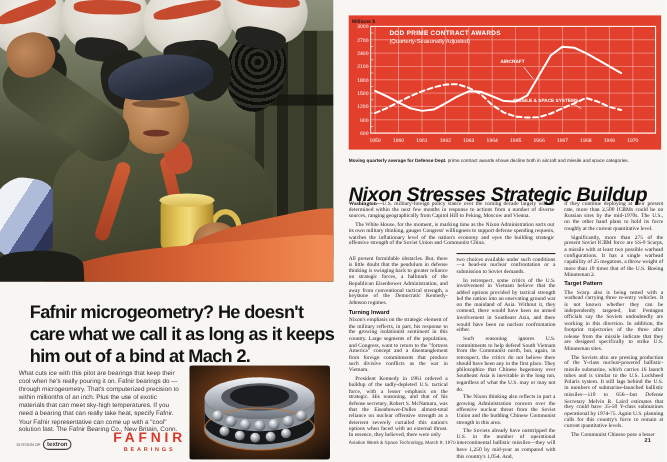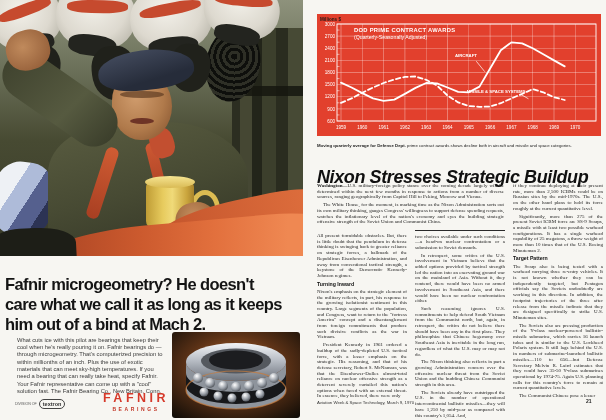--- a/index.html
+++ b/index.html
@@ -57,21 +57,21 @@
          background:linear-gradient(#f6e592,#d9ba54);border-radius:50%;}
   .mugHandle{left:190px;top:190px;width:20px;height:28px;border:5px solid #dcbc52;border-radius:50%;}
   .handMug{left:176px;top:202px;width:42px;height:42px;border-radius:42% 50% 45% 45%;transform:rotate(-12deg);
          background:radial-gradient(at 45% 35%,#c69060,#9a6238 75%);}
   .orangeFg2{left:150px;top:200px;width:180px;height:50px;border-radius:50% 30% 0 0;transform:rotate(-12deg);
          background:linear-gradient(90deg,#c2532b,#e0703e);}
   .orangeFg{left:40px;top:222px;width:290px;height:60px;border-radius:40% 20% 0 0;transform:rotate(-5deg);
          background:linear-gradient(95deg,#a84323 0%,#cc5a2e 35%,#e2703d 60%,#ef8852 85%);}
   .darkBl{left:-4px;top:228px;width:80px;height:32px;background:#1d1e17;border-radius:30% 50% 0 0;transform:rotate(-3deg);}
 
-  .ad-headline{left:5px;top:263px;width:283px;font-size:16.5px;line-height:20px;font-weight:bold;
+  .ad-headline{left:27px;top:263px;width:283px;font-size:16.5px;line-height:20px;font-weight:bold;
          letter-spacing:-0.6px;color:#141414;}
   .ad-body{left:17px;top:331px;width:147px;font-size:5.8px;line-height:7.3px;color:#3a3a3a;text-align:left;}
   .bearing{left:172px;top:332px;width:128px;height:86px;border-radius:3px;overflow:hidden;}
   .ad-division{left:15px;top:399px;font-size:3.6px;color:#555;display:flex;align-items:center;gap:2px;}
   .textron{display:inline-block;border:1px solid #444;border-radius:5px;padding:0 3px;
          font-size:5.5px;font-weight:bold;color:#333;line-height:8px;}
   .brand{left:98px;top:392px;width:76px;text-align:center;}
   .brand-main{font-size:12.5px;font-weight:bold;letter-spacing:3.5px;color:#d6392a;line-height:13px;}
   .brand-sub{font-size:5px;font-weight:bold;letter-spacing:2.6px;color:#c23526;margin-top:1px;}
 

